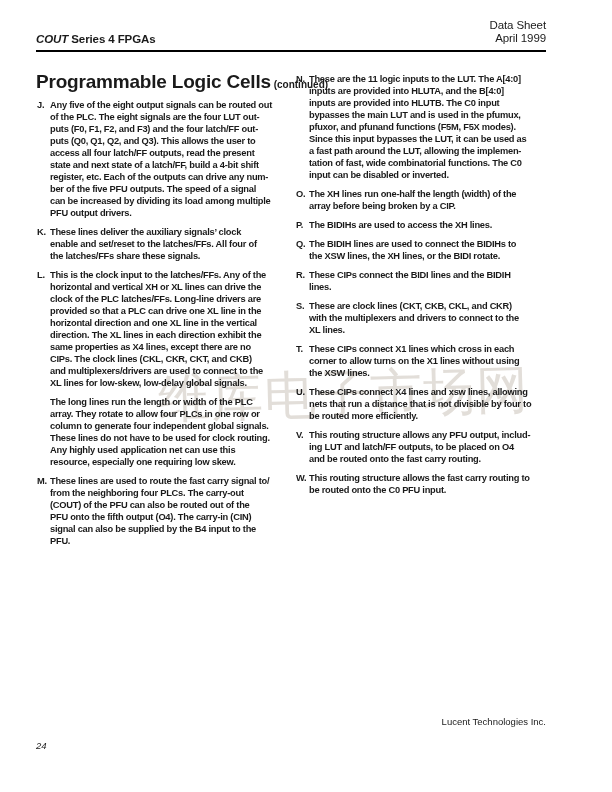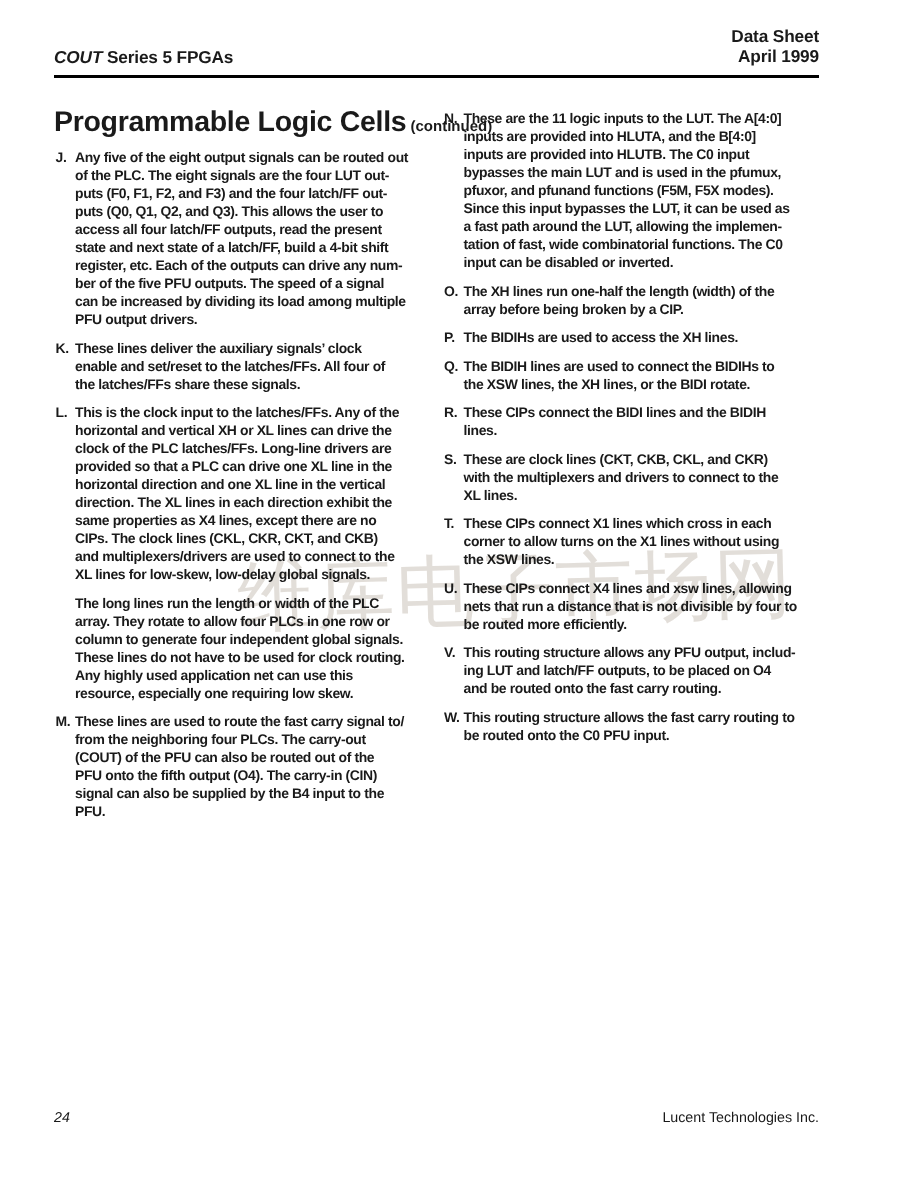--- a/index.html
+++ b/index.html
@@ -14,21 +14,21 @@
   }
   
   .hdr-left{
     position:absolute;left:36px;top:33px;
     font-size:11.5px;font-weight:700;letter-spacing:-0.1px;
     white-space:pre;
   }
   .hdr-left .it{font-style:italic;}
   .hdr-right{
     position:absolute;right:66px;top:19px;
-    font-size:11.5px;font-weight:700;line-height:13px;
+    font-size:11.5px;font-weight:400;line-height:13px;
     text-align:right;letter-spacing:-0.1px;
   }
   .rule{
     position:absolute;left:36px;top:50px;width:510px;height:2px;
     background:#000;
   }
   
   .section-heading{
     position:absolute;left:36px;top:71px;white-space:pre;
   }
@@ -50,33 +50,33 @@
     transform:rotate(-1.5deg);
     z-index:0;white-space:pre;
     pointer-events:none;
   }
   .layer{position:relative;z-index:1;}
   
   .footer-page{
     position:absolute;left:36px;top:740px;font-size:9.5px;font-style:italic;
   }
   .footer-company{
-    position:absolute;right:66px;top:740px;font-size:9.5px;text-align:center;
+    position:absolute;right:66px;top:716px;font-size:9.5px;text-align:center;
   }
 </style>
 </head>
 <body>
 
 <div class="page">
 
   <div class="watermark">维库电子市场网</div>
 
   <div class="layer">
 
-    <div class="hdr-left"><span class="it">COUT</span><span> Series 5 FPGAs</span></div>
+    <div class="hdr-left"><span class="it">COUT</span><span> Series 4 FPGAs</span></div>
 
     <div class="hdr-right">
       <div>Data Sheet</div>
       <div>April 1999</div>
     </div>
 
     <div class="rule"></div>
 
     <div class="section-heading"><span class="t">Programmable Logic Cells</span><span class="s"> (continued)</span></div>
 

